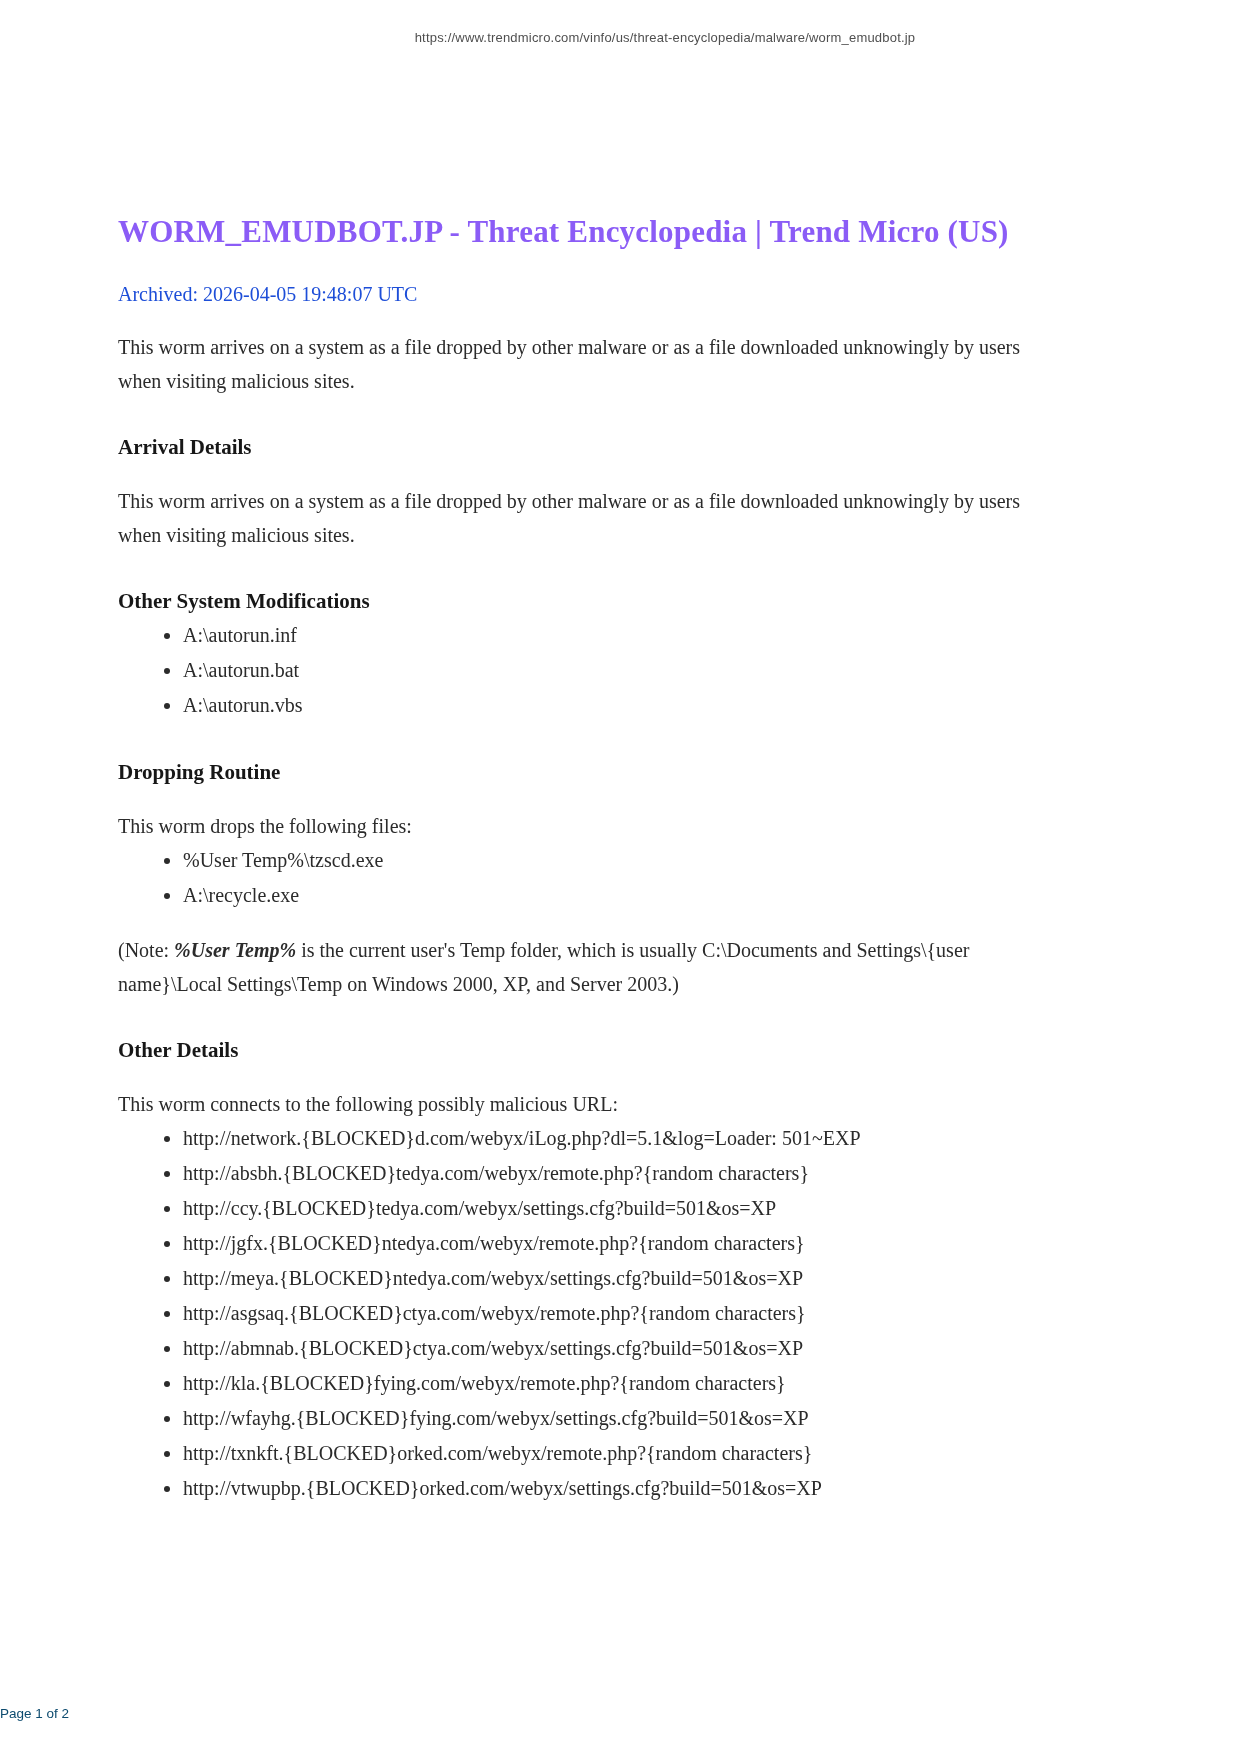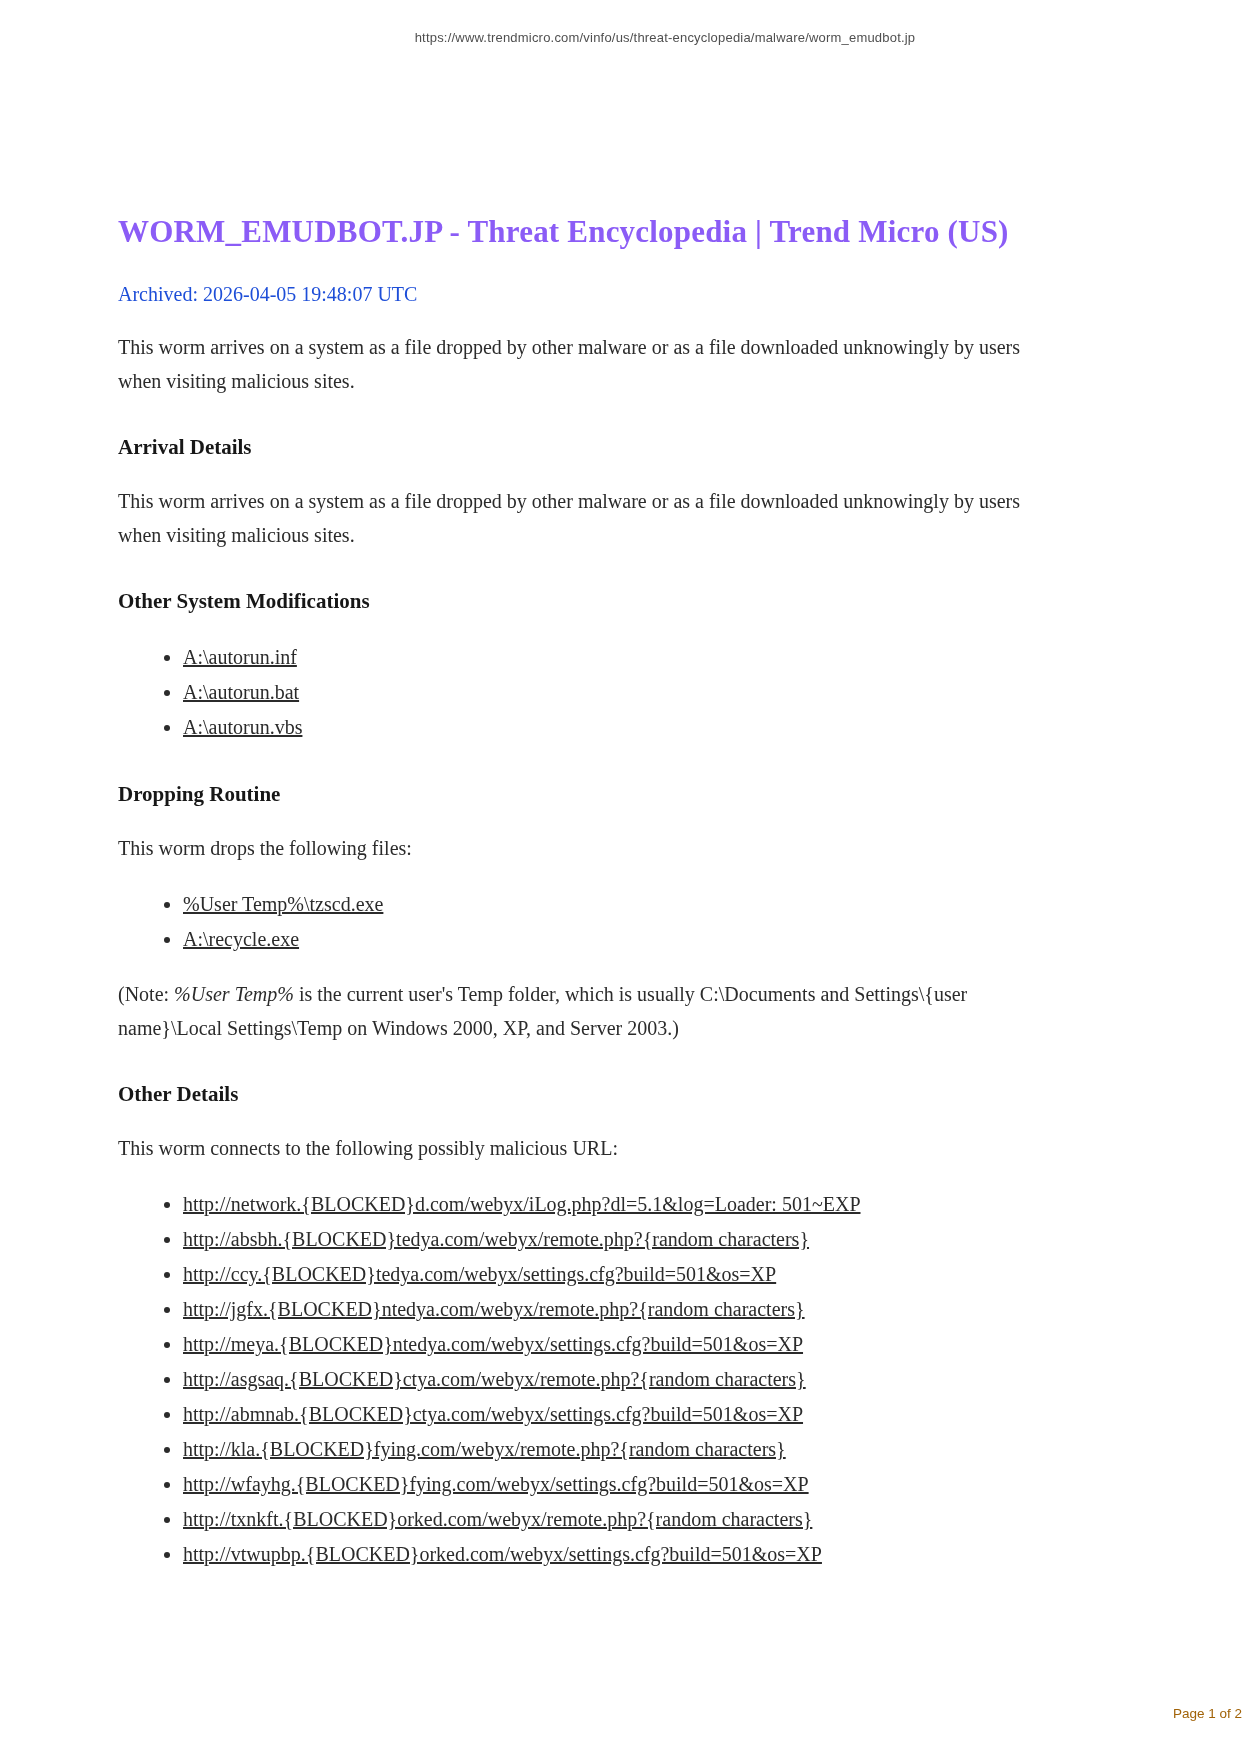--- a/index.html
+++ b/index.html
@@ -22,24 +22,24 @@
     font-size: 13px;
     color: #4f4f4f;
     letter-spacing: 0.2px;
     margin-left: 44px;
   }
   .print-footer {
     position: absolute;
     top: 1706px;
     left: 0;
     width: 100%;
-    text-align: right;
+    text-align: left;
     font-family: "Liberation Sans", sans-serif;
     font-size: 13.5px;
-    color: #a16207;
+    color: #0c4a6e;
   }
   .content {
     position: absolute;
     top: 0;
     left: 118px;
     width: 935px;
     padding-top: 212px;
   }
   h1 {
     font-size: 31px;
@@ -62,31 +62,29 @@
   }
   h2 {
     margin-top: 32px;
     font-size: 21px;
     line-height: 34px;
     font-weight: bold;
     color: #171717;
     font-family: Liberation Serif, serif;
   }
   ul {
-    margin-top: 22px;
     padding-left: 65px;
     list-style: disc;
-    text-decoration: underline;
   }
   li {
     font-size: 20px;
     line-height: 35px;
     color: #2b2b2b;
   }
-  em { font-style: italic; }
+  em { font-style: italic; font-weight: bold; }
 </style>
 </head>
 <body>
 
 <div class="print-header">https://www.trendmicro.com/vinfo/us/threat-encyclopedia/malware/worm_emudbot.jp</div>
 
 <main class="content">
 
   <h1>WORM_EMUDBOT.JP - Threat Encyclopedia | Trend Micro (US)</h1>
 

